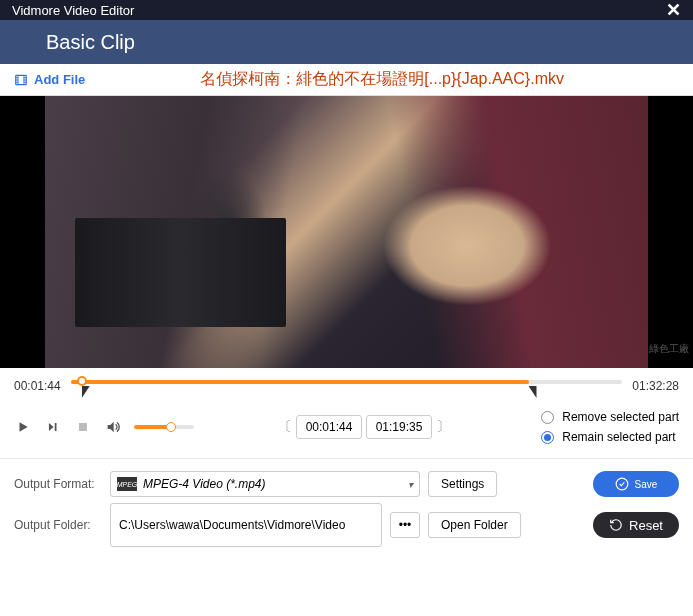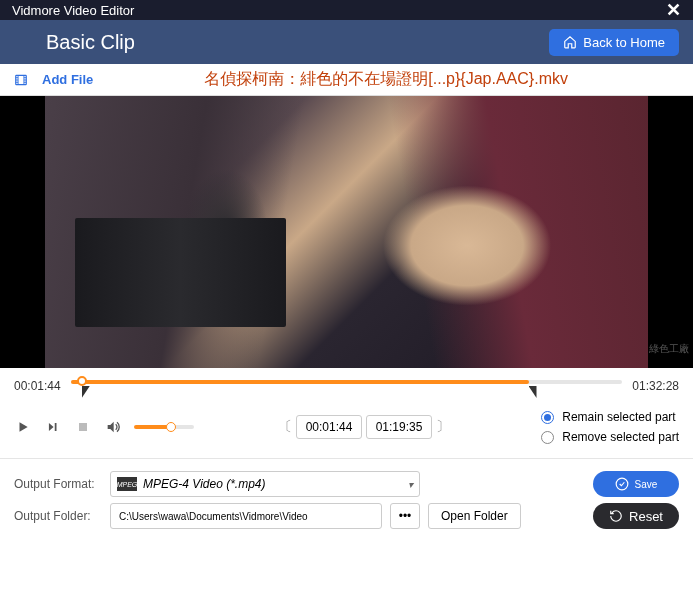--- a/index.html
+++ b/index.html
@@ -7,21 +7,21 @@
 
 .titlebar { height: 20px; background: #1a1d2e; color: #fff; display: flex; align-items: center; padding: 0 12px; justify-content: space-between; font-size: 13px; }
 .titlebar .close { font-size: 18px; cursor: pointer; font-weight: bold; }
 
 .header { height: 44px; background: #3a507a; display: flex; align-items: center; justify-content: space-between; padding: 0 14px; }
 .header-title { color: #fff; font-size: 20px; font-weight: 500; margin-left: 32px; }
 .back-btn { background: #2f6fe0; color: #fff; border: none; border-radius: 5px; padding: 6px 14px; font-size: 13px; cursor: pointer; display: flex; align-items: center; gap: 6px; }
 .back-btn svg { width: 14px; height: 14px; }
 
 .toolbar { height: 32px; background: #fff; border-bottom: 1px solid #ddd; display: flex; align-items: center; padding: 0 14px; font-size: 13px; }
-.add-file { color: #2f6fe0; font-weight: 600; display: flex; align-items: center; gap: 14px; cursor: pointer; }
+.add-file { color: #2f6fe0; font-weight: 600; display: flex; align-items: center; gap: 6px; cursor: pointer; }
 .add-file svg { width: 14px; height: 14px; }
 .filename { flex: 1; text-align: center; color: #c2410c; font-size: 16px; }
 
 .video-area { height: 272px; background: #000; position: relative; display: flex; justify-content: center; align-items: stretch; }
 .video-frame { width: 87%; background: linear-gradient(135deg, #3a3540 0%, #5a4a50 30%, #c9a887 45%, #2a2530 60%, #1a1520 100%); position: relative; overflow: hidden; }
 .video-frame::before { content: ""; position: absolute; inset: 0; background:
   radial-gradient(ellipse 140px 100px at 70% 55%, #d9b896 0%, #c9a887 40%, transparent 60%),
   radial-gradient(ellipse 60px 90px at 30% 50%, #2a2a2e 0%, transparent 70%),
   linear-gradient(100deg, #4a3f48 0%, #3a3038 25%, transparent 40%),
   linear-gradient(80deg, transparent 60%, #6a2a3a 75%, #5a2530 100%); }
@@ -51,44 +51,38 @@
 .radio { width: 13px; height: 13px; border-radius: 50%; border: 1px solid #888; position: relative; }
 .radio.checked { border-color: #2f6fe0; }
 .radio.checked::after { content: ""; position: absolute; inset: 2px; border-radius: 50%; background: #2f6fe0; }
 
 .output { padding: 12px 14px; display: flex; flex-direction: column; gap: 6px; }
 .out-row { display: flex; align-items: center; gap: 8px; font-size: 12px; }
 .out-label { width: 88px; color: #555; }
 .format-select { flex: 0 0 310px; height: 26px; border: 1px solid #ccc; border-radius: 3px; display: flex; align-items: center; padding: 0 6px; gap: 6px; font-size: 12px; cursor: pointer; font-style: italic; }
 .fmt-icon { width: 20px; height: 14px; background: #333; color: #fff; font-size: 7px; display: flex; align-items: center; justify-content: center; border: 1px solid #333; }
 .chev { margin-left: auto; color: #666; font-size: 10px; }
-.folder-input { flex: 0 0 272px; height: 26px; border: 1px solid #ccc; border-radius: 3px; padding: 0 8px; font-size: 10px; }
+.folder-input { flex: 0 0 272px; height: 44px; border: 1px solid #ccc; border-radius: 3px; padding: 0 8px; font-size: 12px; }
 .dots-btn { width: 30px; height: 26px; border: 1px solid #ccc; border-radius: 3px; background: #fff; cursor: pointer; font-size: 12px; }
 .pill-btn { height: 26px; padding: 0 12px; border: 1px solid #ccc; border-radius: 3px; background: #fff; cursor: pointer; font-size: 12px; }
 .save-btn { width: 86px; height: 26px; border: none; border-radius: 13px; background: #2f6fe0; color: #fff; cursor: pointer; font-size: 10px; display: flex; align-items: center; justify-content: center; gap: 6px; margin-left: auto; }
 .reset-btn { width: 86px; height: 26px; border: none; border-radius: 13px; background: #2a2a2e; color: #fff; cursor: pointer; font-size: 13px; display: flex; align-items: center; justify-content: center; gap: 6px; margin-left: auto; }
 
 svg { display: block; }
 </style>
 </head>
 <body>
 
 <div class="titlebar">
   <span>Vidmore Video Editor</span>
   <span class="close">✕</span>
 </div>
 
 <div class="header">
   <span class="header-title">Basic Clip</span>
-  <button class="back-btn">
-    <svg viewBox="0 0 24 24" fill="none" stroke="#fff" stroke-width="2">
-        <path d="M3 11l9-8 9 8v10a1 1 0 01-1 1h-5v-7h-6v7H4a1 1 0 01-1-1z"></path>
-      </svg>
-    <span>Back to Home</span>
-  </button>
 </div>
 
 <div class="toolbar">
   <div class="add-file">
     <svg viewBox="0 0 24 24" fill="#2f6fe0">
         <rect x="3" y="4" width="18" height="16" rx="1" fill="none" stroke="#2f6fe0" stroke-width="2"></rect>
         <path d="M7 4v16M17 4v16M3 8h4M3 12h4M3 16h4M17 8h4M17 12h4M17 16h4" stroke="#2f6fe0" stroke-width="1.5"></path>
       </svg>
     <span>Add File</span>
   </div>
@@ -139,38 +133,39 @@
   <div class="vol-slider"></div>
   <div class="spacer"></div>
   <div class="range-box">
     <span class="br-icon">〔</span>
     <input class="time-input" value="00:01:44" style="">
     <input class="time-input" value="01:19:35" style="">
     <span class="br-icon">〕</span>
   </div>
   <div class="radio-group">
     <div class="radio-opt">
+      <span class="radio"></span>
+      <span>Remove selected part</span>
+    </div>
+    <div class="radio-opt">
       <span class="radio checked"></span>
       <span>Remain selected part</span>
-    </div>
-    <div class="radio-opt">
-      <span class="radio"></span>
-      <span>Remove selected part</span>
     </div>
   </div>
 </div>
 
 <div class="output">
   <div class="out-row">
     <span class="out-label">Output Format:</span>
     <div class="format-select">
       <span class="fmt-icon">MPEG</span>
       <span>MPEG-4 Video (*.mp4)</span>
       <span class="chev">▾</span>
     </div>
+    <button class="pill-btn">Settings</button>
     <button class="save-btn">
       <svg width="14" height="14" viewBox="0 0 24 24" fill="#fff">
           <circle cx="12" cy="12" r="10" fill="none" stroke="#fff" stroke-width="2"></circle>
           <path d="M8 12l3 3 5-6" fill="none" stroke="#fff" stroke-width="2"></path>
         </svg>
       <span>Save</span>
     </button>
   </div>
   <div class="out-row">
     <span class="out-label">Output Folder:</span>

